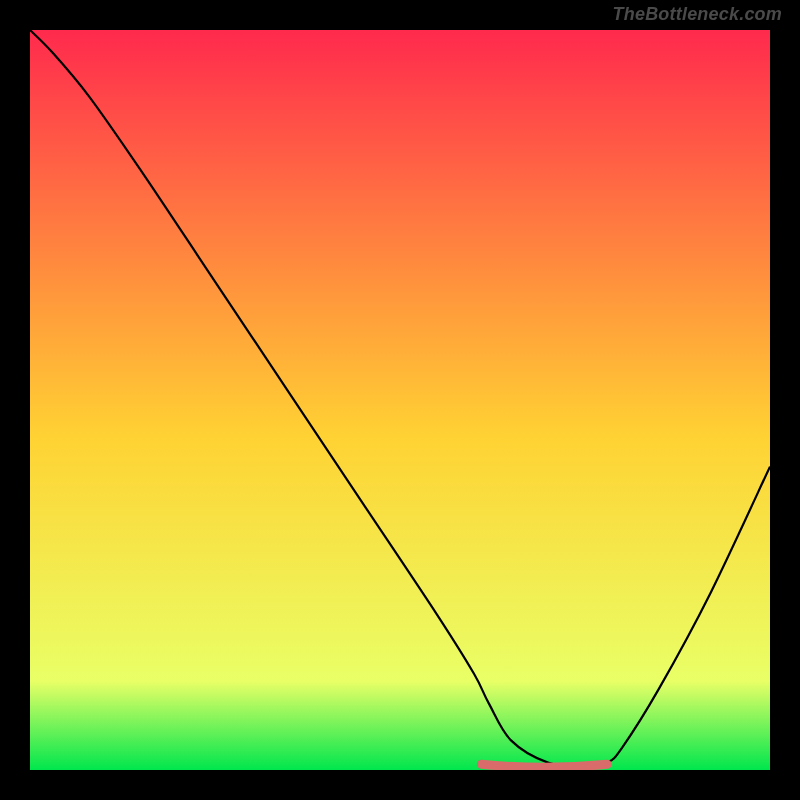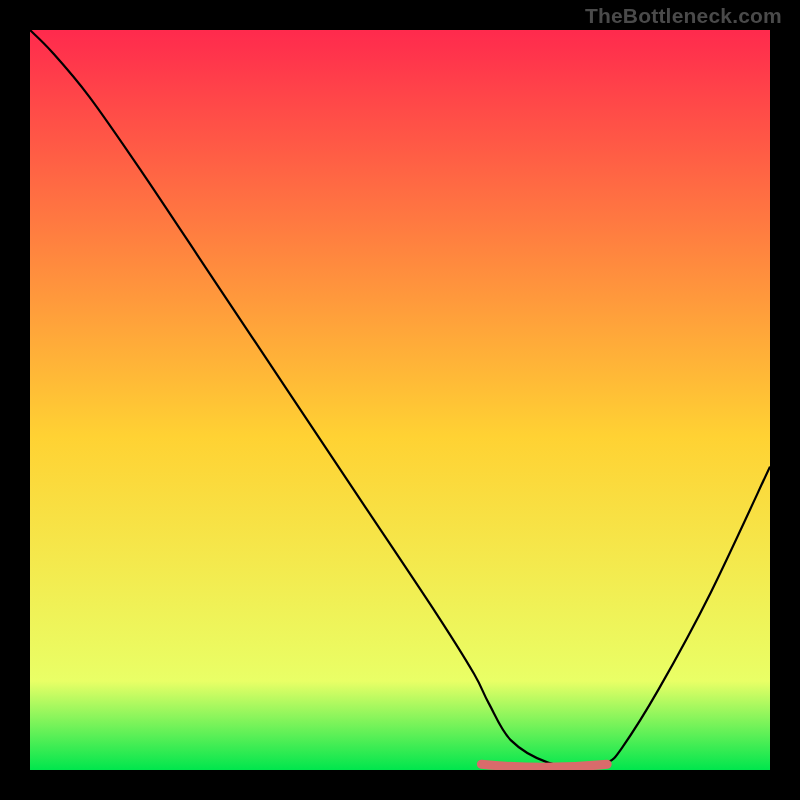--- a/index.html
+++ b/index.html
@@ -15,24 +15,25 @@
     position: relative;
     width: 800px;
     height: 800px;
     background: #000;
   }
   .watermark {
     position: absolute;
     top: 4px;
     right: 18px;
     color: #4a4a4a;
-    font-size: 21px;
+    font-size: 18px;
     font-weight: bold;
     letter-spacing: 0.2px;
     z-index: 10;
+    font-style: italic;
   }
   .plot {
     position: absolute;
     top: 30px;
     left: 30px;
     width: 740px;
     height: 740px;
   }
   svg {
     display: block;

